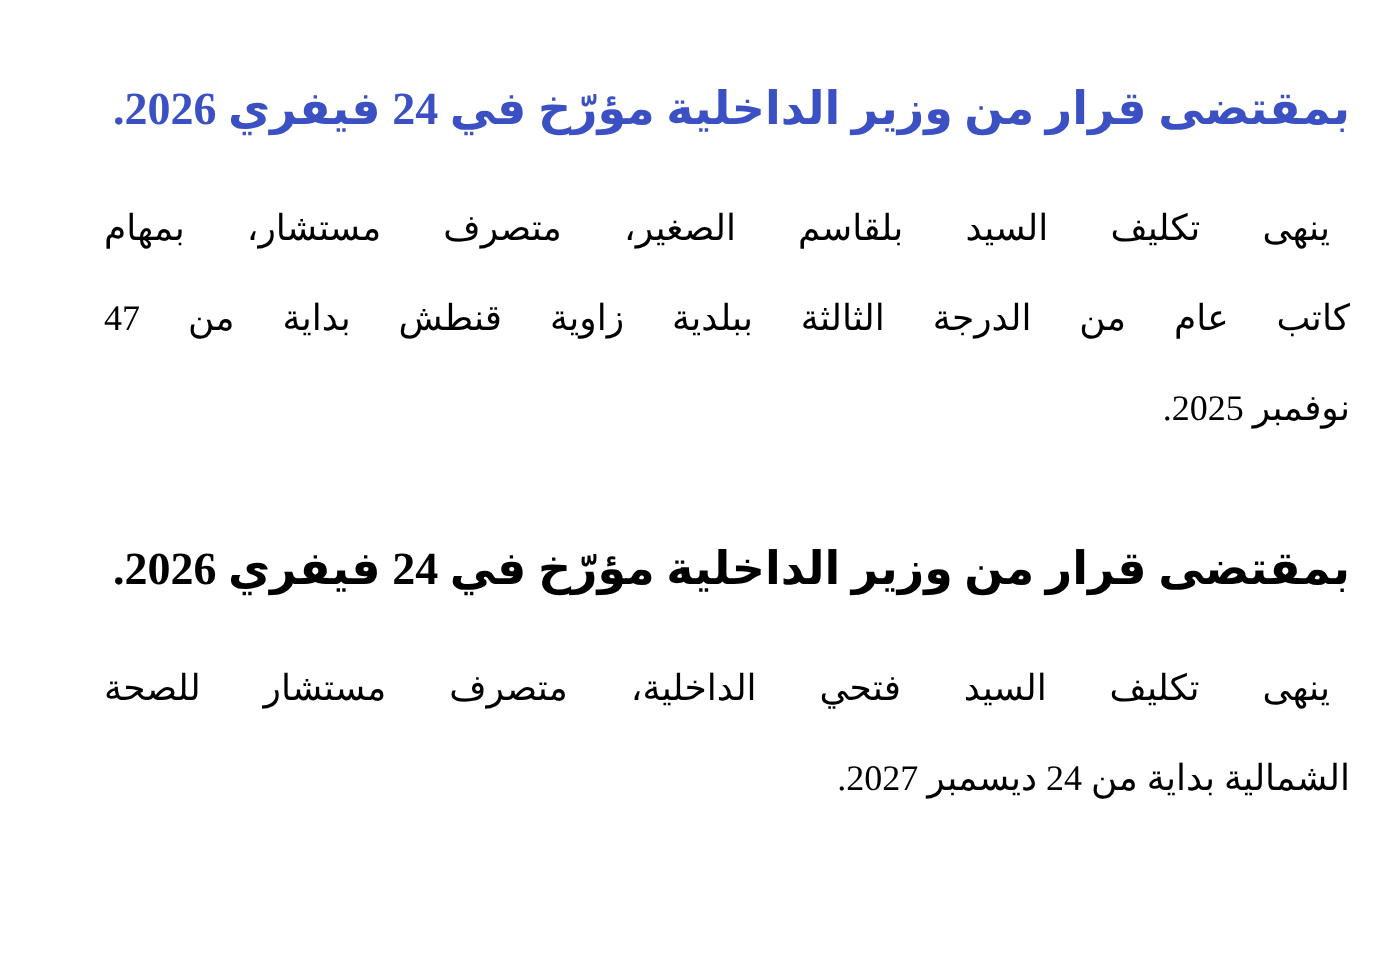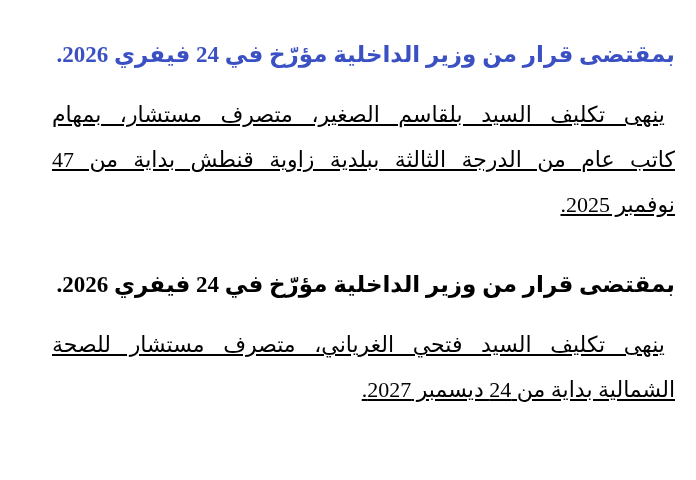--- a/index.html
+++ b/index.html
@@ -27,26 +27,25 @@
     font-weight: bold;
     line-height: 30px;
     text-align: right;
     margin: 0 0 22px 0;
     white-space: nowrap;
   }
   .paragraph {
     margin: 0;
   }
   .line {
-    font-size: 22px;
+    font-size: 18px;
     line-height: 45px;
     text-align: justify;
     text-align-last: justify;
     white-space: nowrap;
-    text-decoration: underline;
   }
   .line.first {
     padding-right: 10px;
   }
   .line.last {
     text-align: left;
     text-align-last: right;
   }
   .section + .section {
     margin-top: 43px;
@@ -62,18 +61,18 @@
     <div class="paragraph">
       <div class="line first">ينهى تكليف السيد بلقاسم الصغير، متصرف مستشار، بمهام</div>
       <div class="line">كاتب عام من الدرجة الثالثة ببلدية زاوية قنطش بداية من 47</div>
       <div class="line last">نوفمبر 2025.</div>
     </div>
   </section>
 
   <section class="section">
     <h2 class="section-heading" style="color: rgb(0, 0, 0);">بمقتضى قرار من وزير الداخلية مؤرّخ في 24 فيفري 2026.</h2>
     <div class="paragraph">
-      <div class="line first">ينهى تكليف السيد فتحي الغرياني، متصرف مستشار للصحة</div>
+      <div class="line first">ينهى تكليف السيد فتحي الداخلية، متصرف مستشار للصحة</div>
       <div class="line last">الشمالية بداية من 24 ديسمبر 2027.</div>
     </div>
   </section>
 
 </main>
 
 </body></html>

